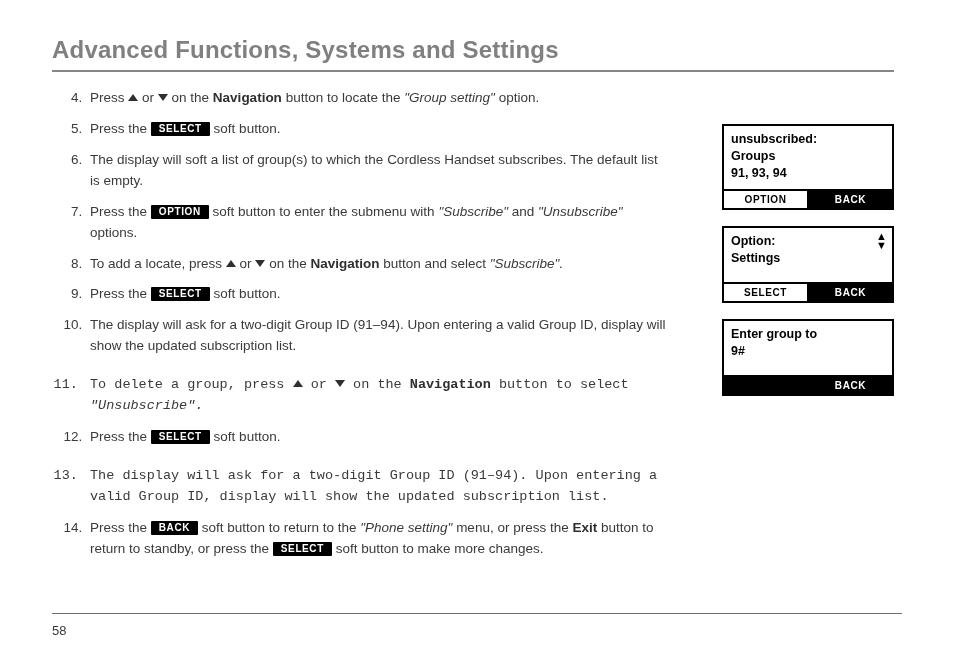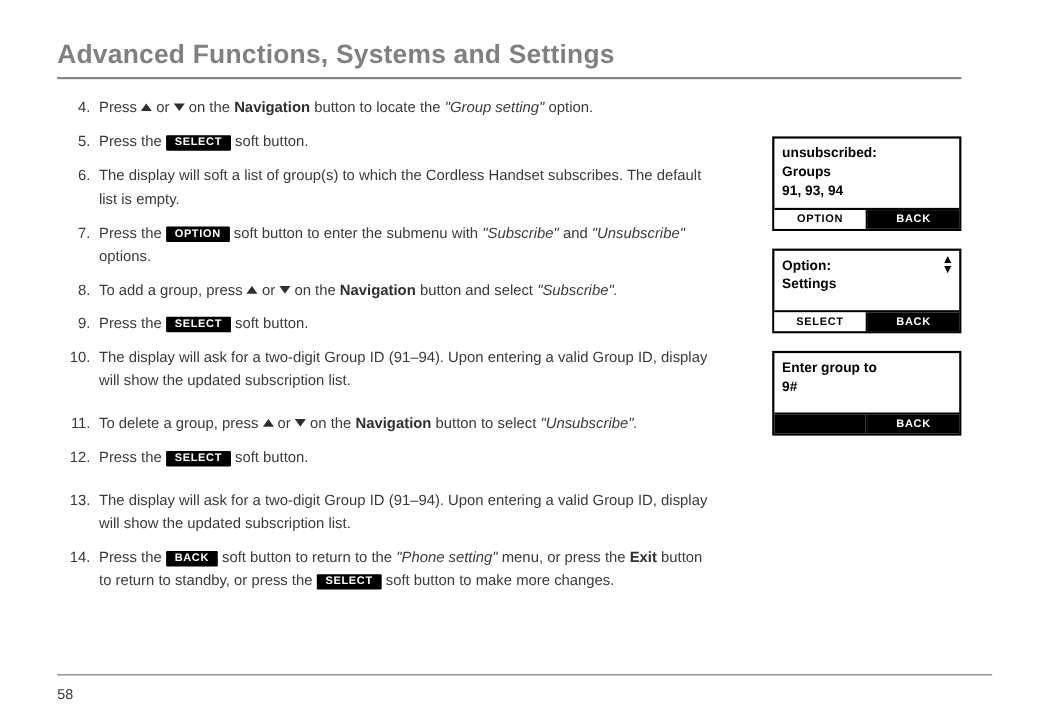--- a/index.html
+++ b/index.html
@@ -6,21 +6,21 @@
     margin: 0;
     padding: 0;
     width: 954px;
     height: 656px;
     background: #fff;
     font-family: Arial, Helvetica, sans-serif;
     color: #333;
   }
   .page {
     position: relative;
-    padding: 36px 80px 0 52px;
+    padding: 36px 60px 0 52px;
     box-sizing: border-box;
     height: 100%;
   }
   h1.title {
     font-size: 24px;
     font-weight: 700;
     color: #808083;
     margin: 0 0 10px 0;
     border-bottom: 2px solid #868689;
     padding-bottom: 6px;
@@ -36,21 +36,21 @@
     padding: 0 0 0 34px;
     font-size: 13.5px;
     line-height: 1.55;
     color: #3a3a3c;
     width: 610px;
   }
   ol.steps > li {
     margin: 0 0 10px 0;
     padding-left: 4px;
   }
-  ol.steps .gap { margin-top: 18px; }
+  ol.steps .gap { margin-top: 18px; font-family: Liberation Mono, monospace; }
   .bold { font-weight: 700; color: #2f2f31; }
   .italic { font-style: italic; }
 
   
   .pill {
     display: inline-block;
     background: #000;
     color: #fff;
     font-weight: 700;
     font-size: 10px;
@@ -168,21 +168,21 @@
         <span>Press the </span>
         <span class="pill">OPTION</span>
         <span> soft button to enter the submenu with </span>
         <span class="italic">"Subscribe"</span>
         <span> and </span>
         <span class="italic">"Unsubscribe"</span>
         <span> options.</span>
       </li>
 
       <li>
-        <span>To add a group, press </span>
+        <span>To add a locate, press </span>
         <span class="tri-up"></span>
         <span> or </span>
         <span class="tri-down"></span>
         <span> on the </span>
         <span class="bold">Navigation</span>
         <span> button and select </span>
         <span class="italic">"Subscribe".</span>
       </li>
 
       <li>

